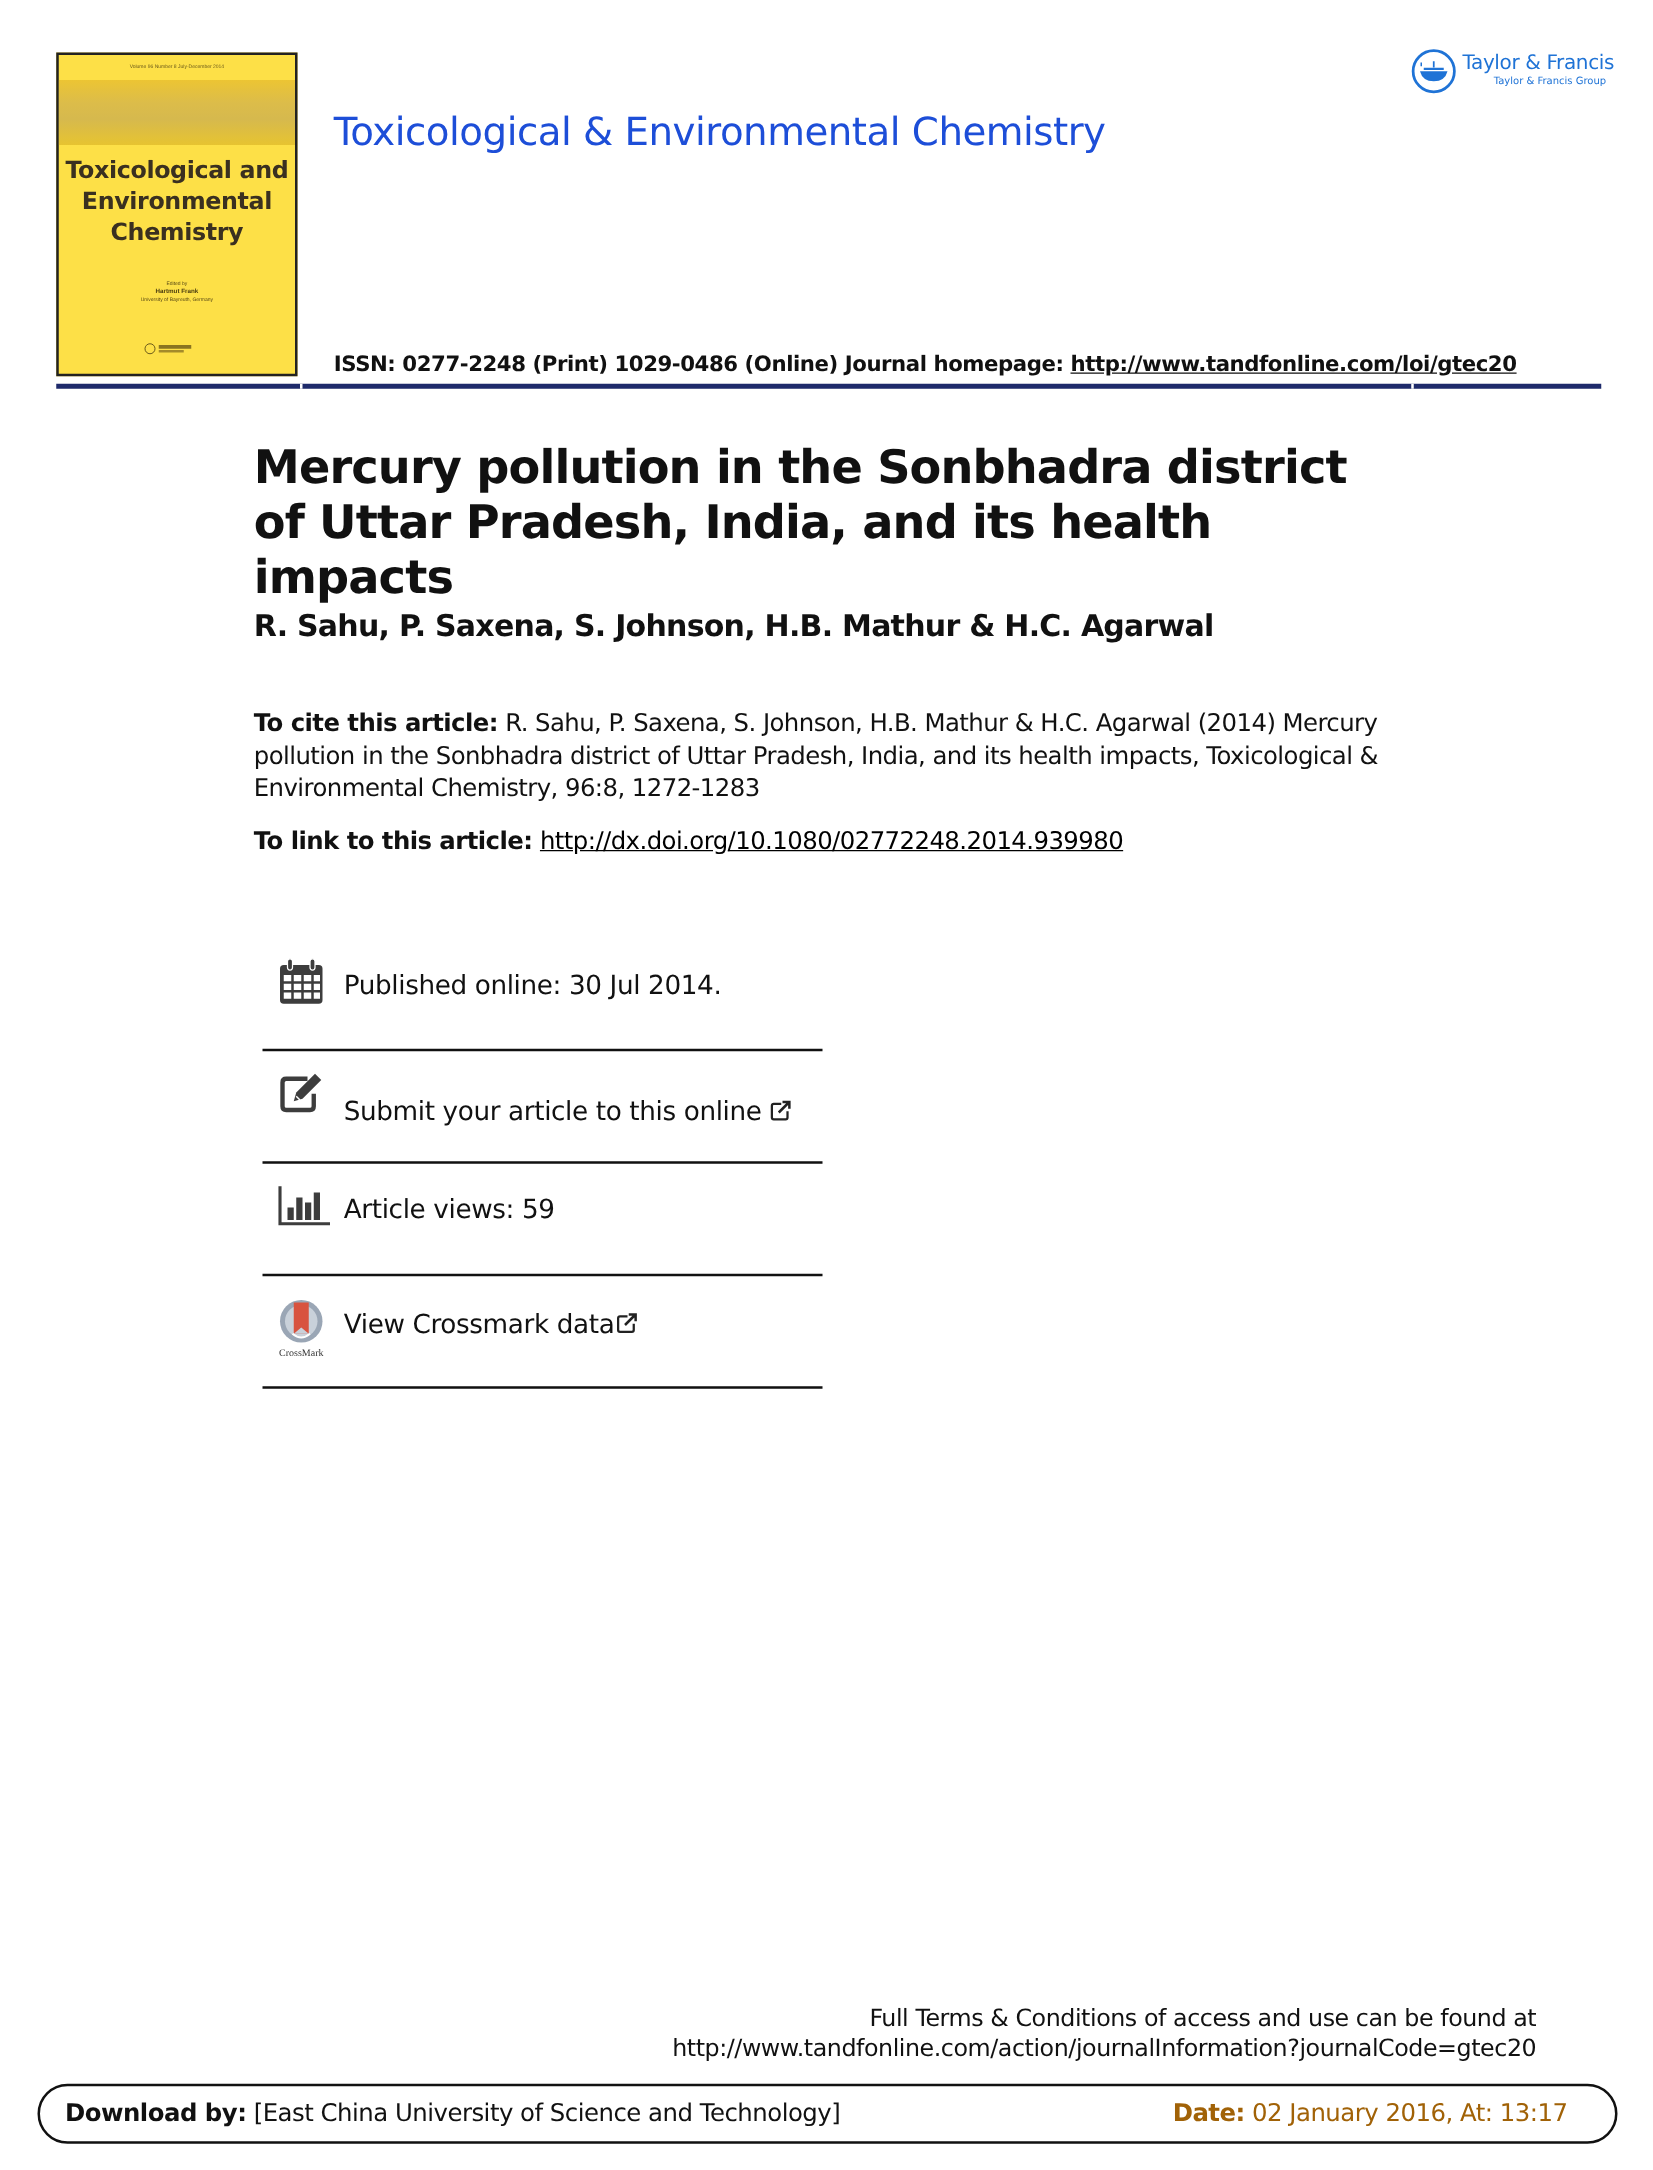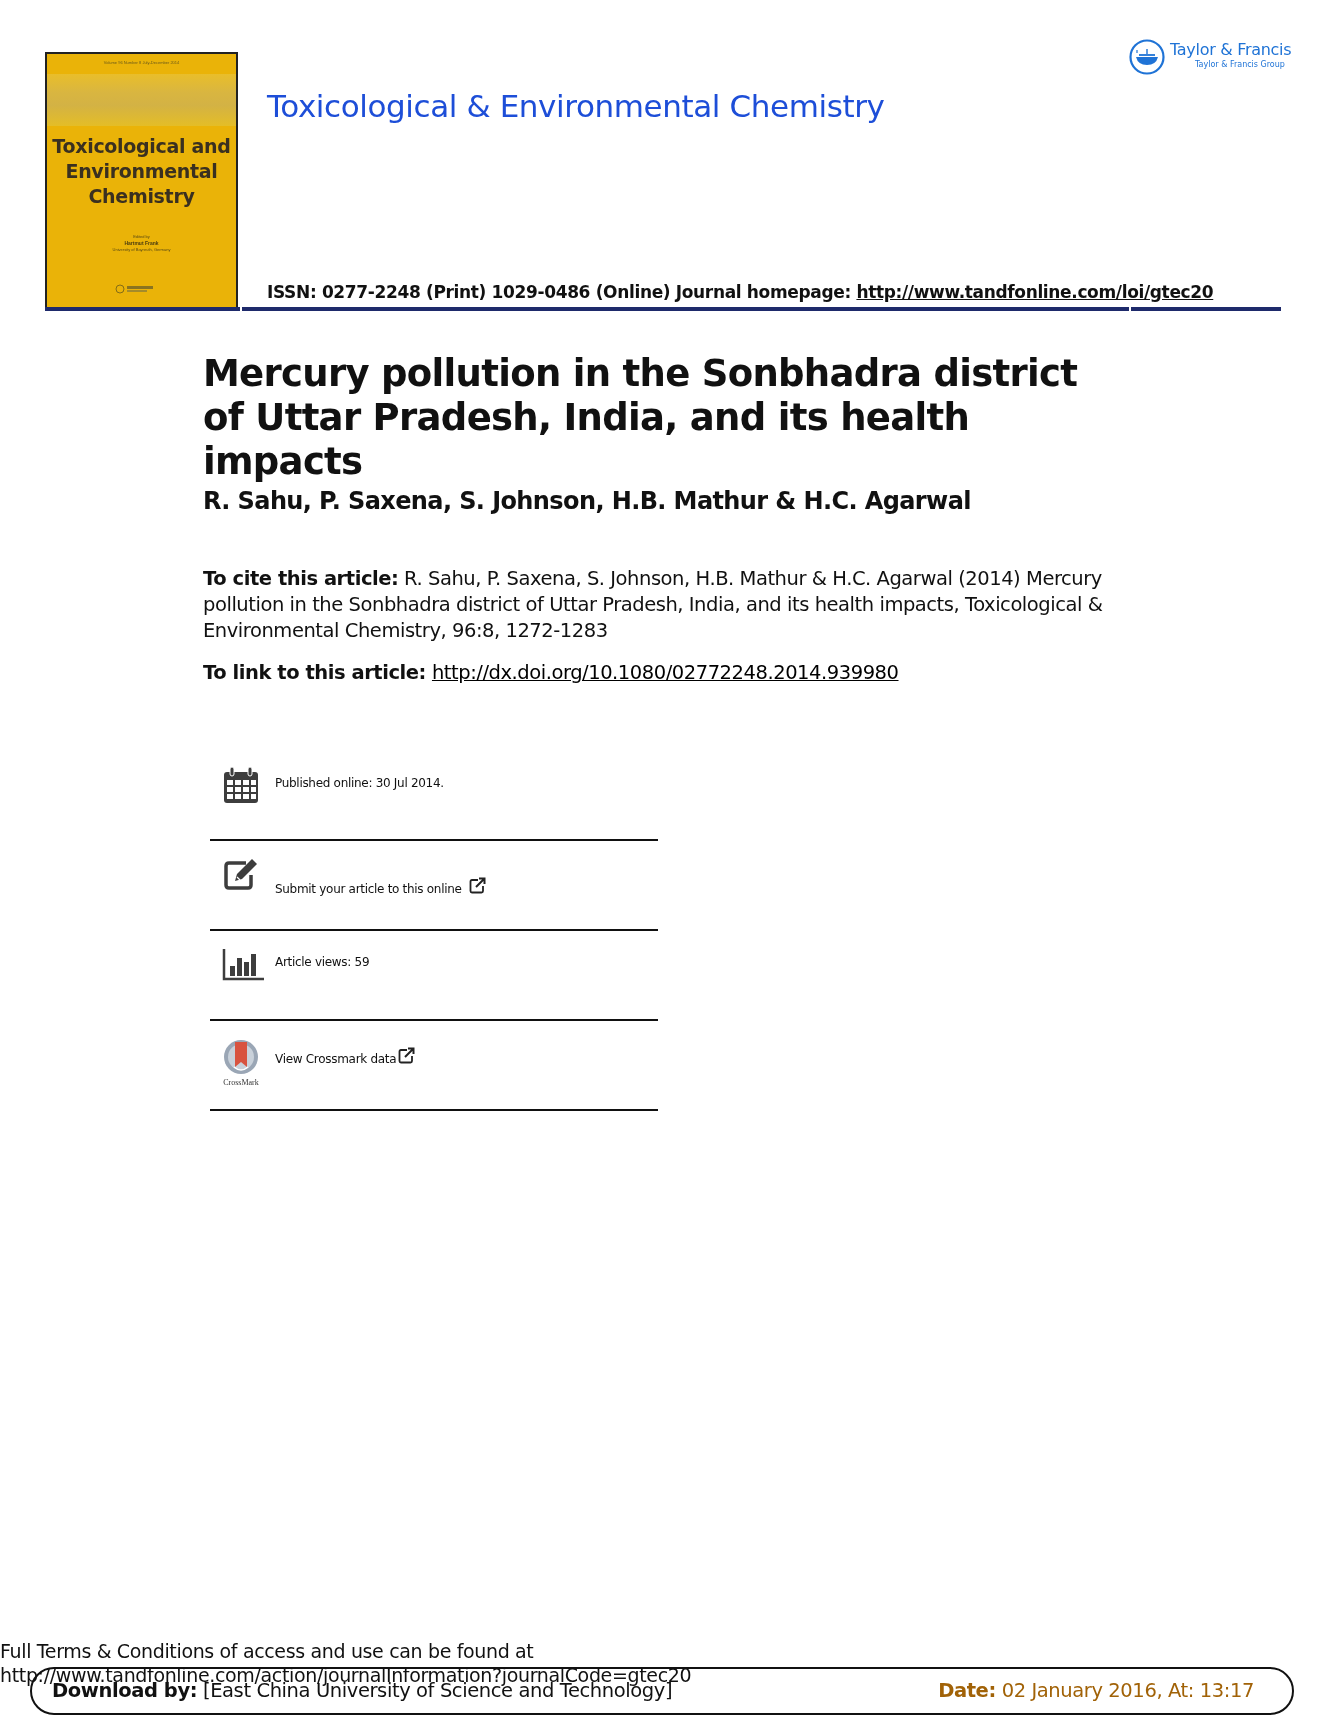--- a/index.html
+++ b/index.html
@@ -1,21 +1,21 @@
 <!DOCTYPE html>
 <html><head>
 <meta charset="utf-8">
 <style>
   html, body { margin:0; padding:0; background:#ffffff; }
   body { width:1322px; height:1736px; position:relative; overflow:hidden;
          font-family:"Liberation Sans", "DejaVu Sans", sans-serif; color:#111; }
   .abs { position:absolute; }
 
   
-  .cover { left:45px; top:52px; width:189px; height:255px; background:#eab308;
+  .cover { left:45px; top:42px; width:189px; height:255px; background:#fde047;
            border:2px solid #222; overflow:hidden; }
   .cover .cloud { position:absolute; left:0; top:20px; width:100%; height:52px;
                   background:linear-gradient(180deg,#e9c030 0%,#d6b64a 35%,#cfb24f 60%,#e3bf2c 100%); opacity:.85; }
   .cover .vol { position:absolute; top:6px; width:100%; text-align:center; font-size:4px; color:#6b5a1a; }
   .cover .ctitle { position:absolute; top:80px; width:100%; text-align:center; font-family:"DejaVu Sans", sans-serif;
                    font-weight:bold; font-size:19px; line-height:25px; color:#3a3020; letter-spacing:-0.3px; }
   .cover .ed1 { position:absolute; top:180px; width:100%; text-align:center; font-size:4px; color:#5a4a15; }
   .cover .ed2 { position:absolute; top:186px; width:100%; text-align:center; font-size:5px; font-weight:bold; color:#4a3c10; }
   .cover .ed3 { position:absolute; top:193px; width:100%; text-align:center; font-size:4px; color:#5a4a15; }
   .cover .clogo { position:absolute; top:230px; left:68px; width:54px; height:10px; }
@@ -39,24 +39,24 @@
 
   .cite { left:203px; top:566px; width:925px; font-size:19.5px; line-height:26px; font-family:"DejaVu Sans", sans-serif; color:#111; letter-spacing:-0.45px; }
   .cite b { font-weight:bold; }
   .link { left:203px; top:661px; font-size:19.5px; font-family:"DejaVu Sans", sans-serif; color:#111; letter-spacing:-0.45px; white-space:nowrap;}
   .link a { color:#000000; text-decoration:underline; margin-left:6px; }
 
   .items { left:210px; top:750px; width:448px; }
   .item { position:relative; height:88px; border-bottom:2px solid #111; }
   .item:first-child { height:89px; }
   .item .ico { position:absolute; left:12px; width:38px; height:38px; }
-  .item .txt { position:absolute; left:65px; font-size:12px; font-family:"DejaVu Sans", sans-serif; color:#111; letter-spacing:-0.3px; white-space:nowrap;}
+  .item .txt { position:absolute; left:65px; font-size:21px; font-family:"DejaVu Sans", sans-serif; color:#111; letter-spacing:-0.3px; white-space:nowrap;}
   .ext { display:inline-block; width:17px; height:17px; vertical-align:-1px; margin-left:7px; }
 
-  .terms { left:0; width:1229px; top:1639px; text-align:left; font-size:19px; line-height:24px;
+  .terms { left:0; width:1229px; top:1603px; text-align:right; font-size:19px; line-height:24px;
            font-family:"DejaVu Sans", sans-serif; color:#111; letter-spacing:-0.35px; }
 
   .footer-box { left:30px; top:1667px; width:1260px; height:44px; border:2.5px solid #111; border-radius:28px; }
   .footer-box .dl { position:absolute; left:20px; top:10px; font-size:19.5px; font-family:"DejaVu Sans", sans-serif; color:#111; letter-spacing:-0.4px; white-space:nowrap; }
   .footer-box .dt { position:absolute; right:38px; top:10px; font-size:19.5px; font-family:"DejaVu Sans", sans-serif; color:#a16207; letter-spacing:-0.4px; white-space:nowrap;}
 </style>
 </head>
 <body>
 
 <div class="abs cover">

